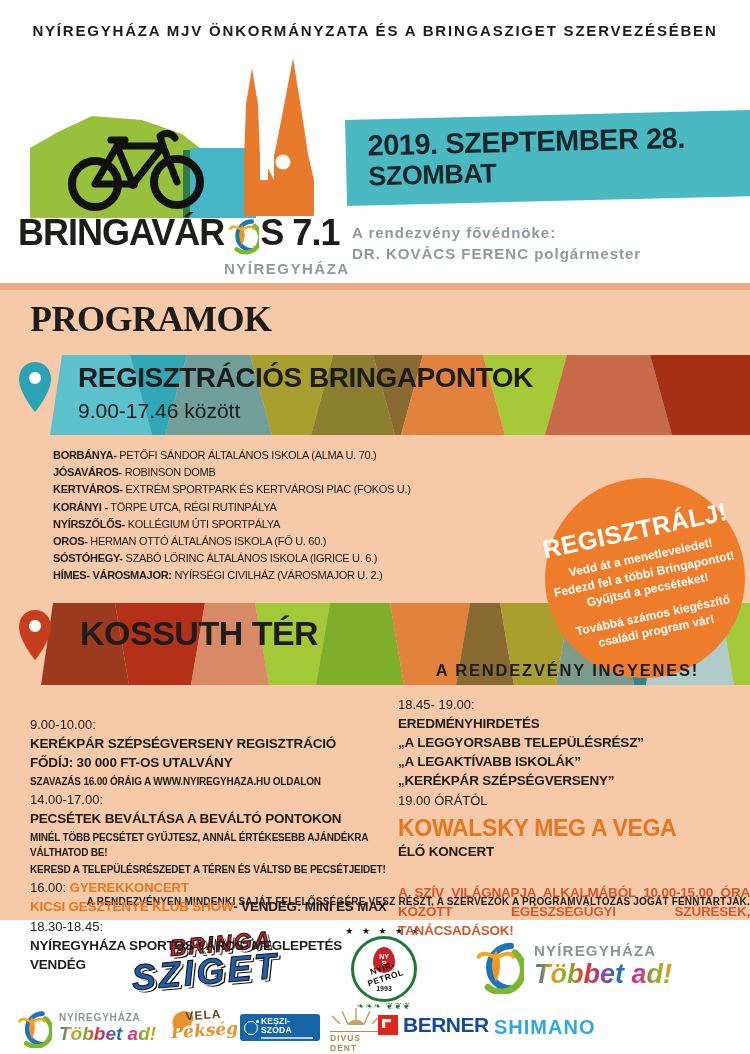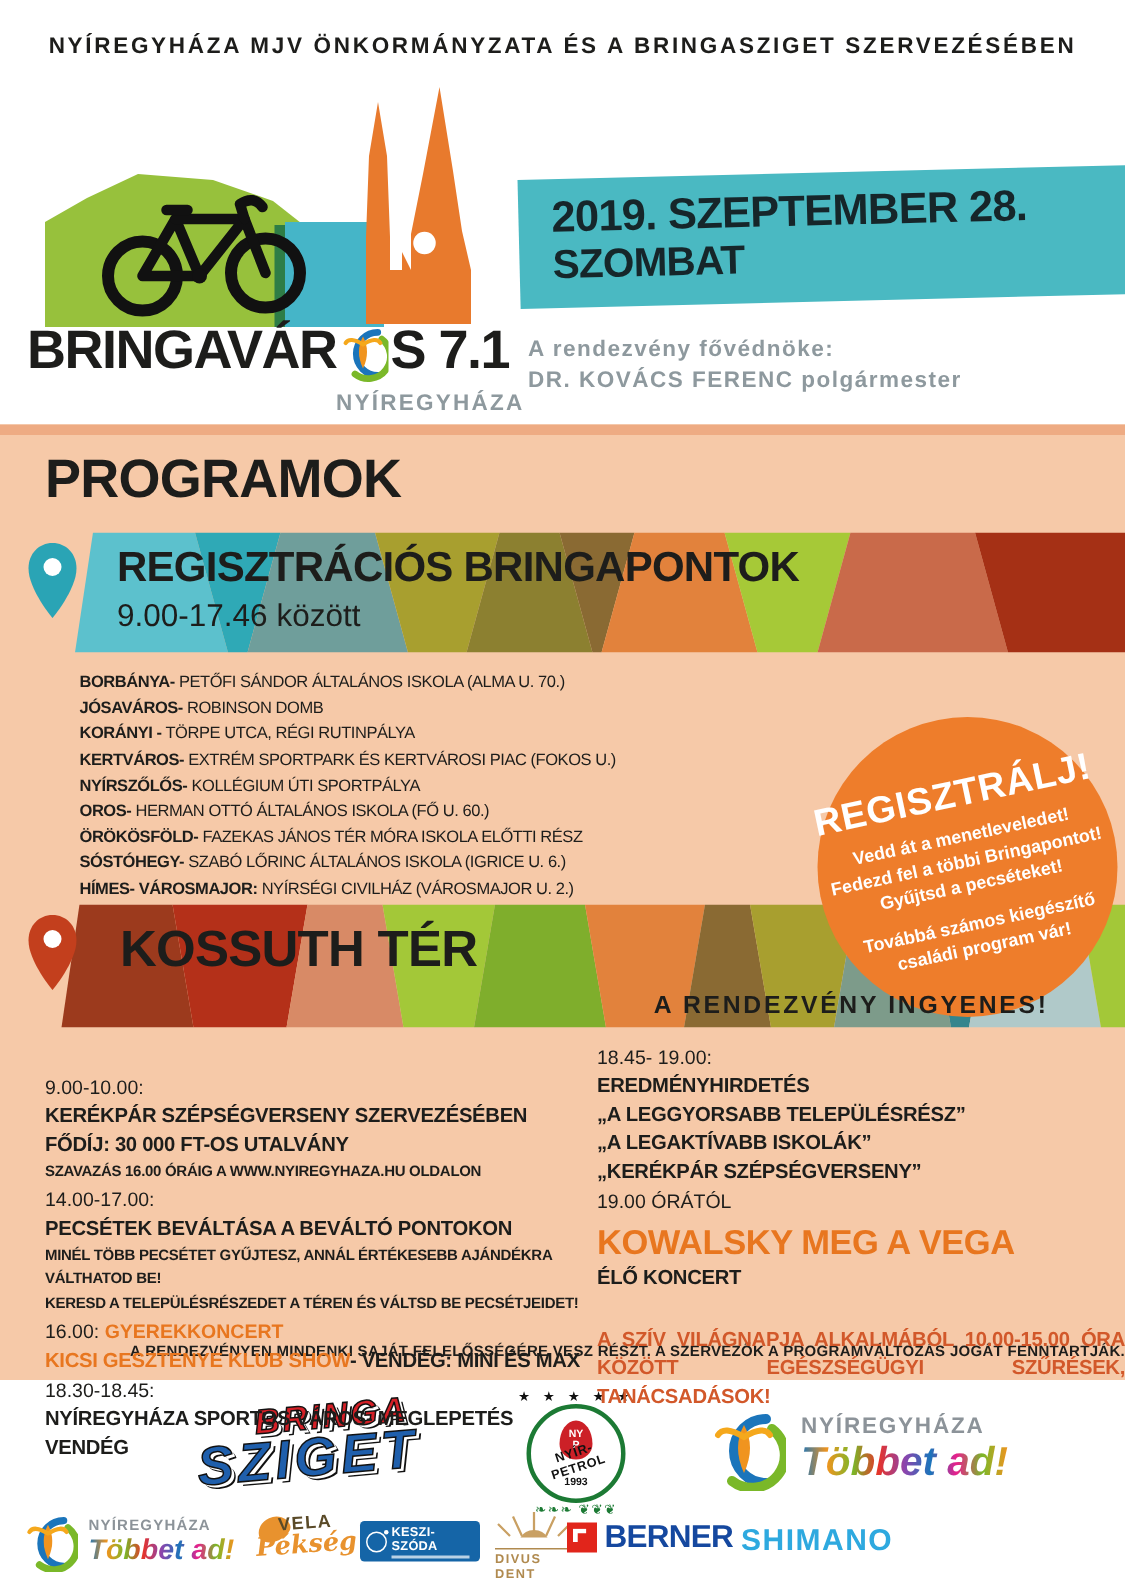--- a/index.html
+++ b/index.html
@@ -14,21 +14,21 @@
   .date-l1{font-size:29px;font-weight:800;letter-spacing:-0.5px;line-height:32px;color:#16262a;}
   .date-l2{font-size:27px;font-weight:800;letter-spacing:-0.5px;line-height:30px;color:#16262a;}
   .patron{left:352px;top:222px;font-size:15px;font-weight:700;letter-spacing:1px;
           color:var(--gray_label);line-height:21px;}
   .logo-title{left:18px;top:211px;font-size:36px;font-weight:900;letter-spacing:-1px;white-space:nowrap;
               display:flex;align-items:center;}
   .logo-sub{left:224px;top:260px;font-size:15px;font-weight:700;letter-spacing:1.5px;color:var(--gray_label);}
   
   .peach{top:283px;left:0;width:750px;height:637px;background:var(--peach);}
   .peach-band{top:283px;left:0;width:750px;height:7px;background:var(--peach_band);}
-  .programok{left:30px;top:298px;font-size:36px;font-weight:900;letter-spacing:-0.5px;}
+  .programok{left:30px;top:298px;font-size:36px;font-weight:900;letter-spacing:-0.5px;font-family:Liberation Serif, serif;}
   .stripe{left:0;width:750px;}
   .sec-head1{left:78px;top:362px;font-size:28px;font-weight:900;letter-spacing:-0.5px;z-index:3;}
   .sec-time1{left:78px;top:399px;font-size:21px;font-weight:400;z-index:3;}
   .loc-list{font-size:11px;line-height:17.2px;letter-spacing:-0.3px;z-index:3;margin-left:23px;}
   .loc-name{font-weight:800;}
   .badge{left:545px;top:478px;width:200px;height:200px;border-radius:50%;background:var(--orange_badge);
          z-index:4;display:flex;align-items:center;justify-content:center;}
   .badge-in{transform:rotate(-12deg);text-align:center;color:#fff;width:210px;}
   .badge-title{font-size:25px;font-weight:800;letter-spacing:0.5px;margin-bottom:5px;}
   .badge-line{font-size:12px;font-weight:600;line-height:16.5px;}
@@ -163,25 +163,24 @@
   <svg class="abs" style="left:18px;top:360px;z-index:3;" width="34" height="62" viewBox="0 0 34 62">
     <path d="M17,2 C8,2 1,9 1,19 C1,33 17,52 17,52 C17,52 33,33 33,19 C33,9 26,2 17,2 Z" fill="#2aa4b5"></path>
     <circle cx="17" cy="18" r="6" fill="#ffffff"></circle>
   </svg>
   <div class="abs sec-head1">REGISZTRÁCIÓS BRINGAPONTOK</div>
   <div class="abs sec-time1">9.00-17.46 között</div>
 
   <div class="abs loc-list" style="left:30px;top:447px;width:365px;">
     <div><span class="loc-name">BORBÁNYA-</span><span> PETŐFI SÁNDOR ÁLTALÁNOS ISKOLA (ALMA U. 70.)</span></div>
     <div><span class="loc-name">JÓSAVÁROS-</span><span> ROBINSON DOMB</span></div>
+    <div><span class="loc-name">KERTVÁROS-</span><span> EXTRÉM SPORTPARK ÉS KERTVÁROSI PIAC (FOKOS U.)</span></div>
     <div><span class="loc-name">KORÁNYI -</span><span> TÖRPE UTCA, RÉGI RUTINPÁLYA</span></div>
-    <div><span class="loc-name">KERTVÁROS-</span><span> EXTRÉM SPORTPARK ÉS KERTVÁROSI PIAC (FOKOS U.)</span></div>
     <div><span class="loc-name">NYÍRSZŐLŐS-</span><span> KOLLÉGIUM ÚTI SPORTPÁLYA</span></div>
     <div><span class="loc-name">OROS-</span><span> HERMAN OTTÓ ÁLTALÁNOS ISKOLA (FŐ U. 60.)</span></div>
-    <div><span class="loc-name">ÖRÖKÖSFÖLD-</span><span> FAZEKAS JÁNOS TÉR MÓRA ISKOLA ELŐTTI RÉSZ</span></div>
     <div><span class="loc-name">SÓSTÓHEGY-</span><span> SZABÓ LŐRINC ÁLTALÁNOS ISKOLA (IGRICE U. 6.)</span></div>
     <div><span class="loc-name">HÍMES- VÁROSMAJOR:</span><span> NYÍRSÉGI CIVILHÁZ (VÁROSMAJOR U. 2.)</span></div>
   </div>
 
   <div class="abs badge">
     <div class="badge-in">
       <div class="badge-title">REGISZTRÁLJ!</div>
       <div class="badge-line">Vedd át a menetleveledet!</div>
       <div class="badge-line">Fedezd fel a többi Bringapontot!</div>
       <div class="badge-line">Gyűjtsd a pecséteket!</div>
@@ -207,21 +206,21 @@
   </svg>
   <svg class="abs" style="left:18px;top:608px;z-index:3;" width="34" height="62" viewBox="0 0 34 62">
     <path d="M17,2 C8,2 1,9 1,19 C1,33 17,52 17,52 C17,52 33,33 33,19 C33,9 26,2 17,2 Z" fill="#c33f1d"></path>
     <circle cx="17" cy="18" r="6" fill="#ffffff"></circle>
   </svg>
   <div class="abs sec-head2">KOSSUTH TÉR</div>
   <div class="abs free-note">A RENDEZVÉNY INGYENES!</div>
 
   <div class="abs sched" style="left:30px;top:694px;margin-top:20px;">
     <div class="t-line">9.00-10.00:</div>
-    <div class="b-line">KERÉKPÁR SZÉPSÉGVERSENY SZERVEZÉSÉBEN</div>
+    <div class="b-line">KERÉKPÁR SZÉPSÉGVERSENY REGISZTRÁCIÓ</div>
     <div class="b-line">FŐDÍJ: 30 000 FT-OS UTALVÁNY</div>
     <div class="s-line">SZAVAZÁS 16.00 ÓRÁIG A WWW.NYIREGYHAZA.HU OLDALON</div>
     <div class="t-line">14.00-17.00:</div>
     <div class="b-line">PECSÉTEK BEVÁLTÁSA A BEVÁLTÓ PONTOKON</div>
     <div class="s-line">MINÉL TÖBB PECSÉTET GYŰJTESZ, ANNÁL ÉRTÉKESEBB AJÁNDÉKRA VÁLTHATOD BE!</div>
     <div class="s-line">KERESD A TELEPÜLÉSRÉSZEDET A TÉREN ÉS VÁLTSD BE PECSÉTJEIDET!</div>
     <div class="t-line"><span>16.00: </span><span class="o-txt">GYEREKKONCERT</span></div>
     <div class="b-line"><span class="o-txt">KICSI GESZTENYE KLUB SHOW</span><span>- VENDÉG: MINI ÉS MAX</span></div>
     <div class="t-line">18.30-18.45:</div>
     <div class="b-line">NYÍREGYHÁZA SPORTOS VÁROS- MEGLEPETÉS VENDÉG</div>

